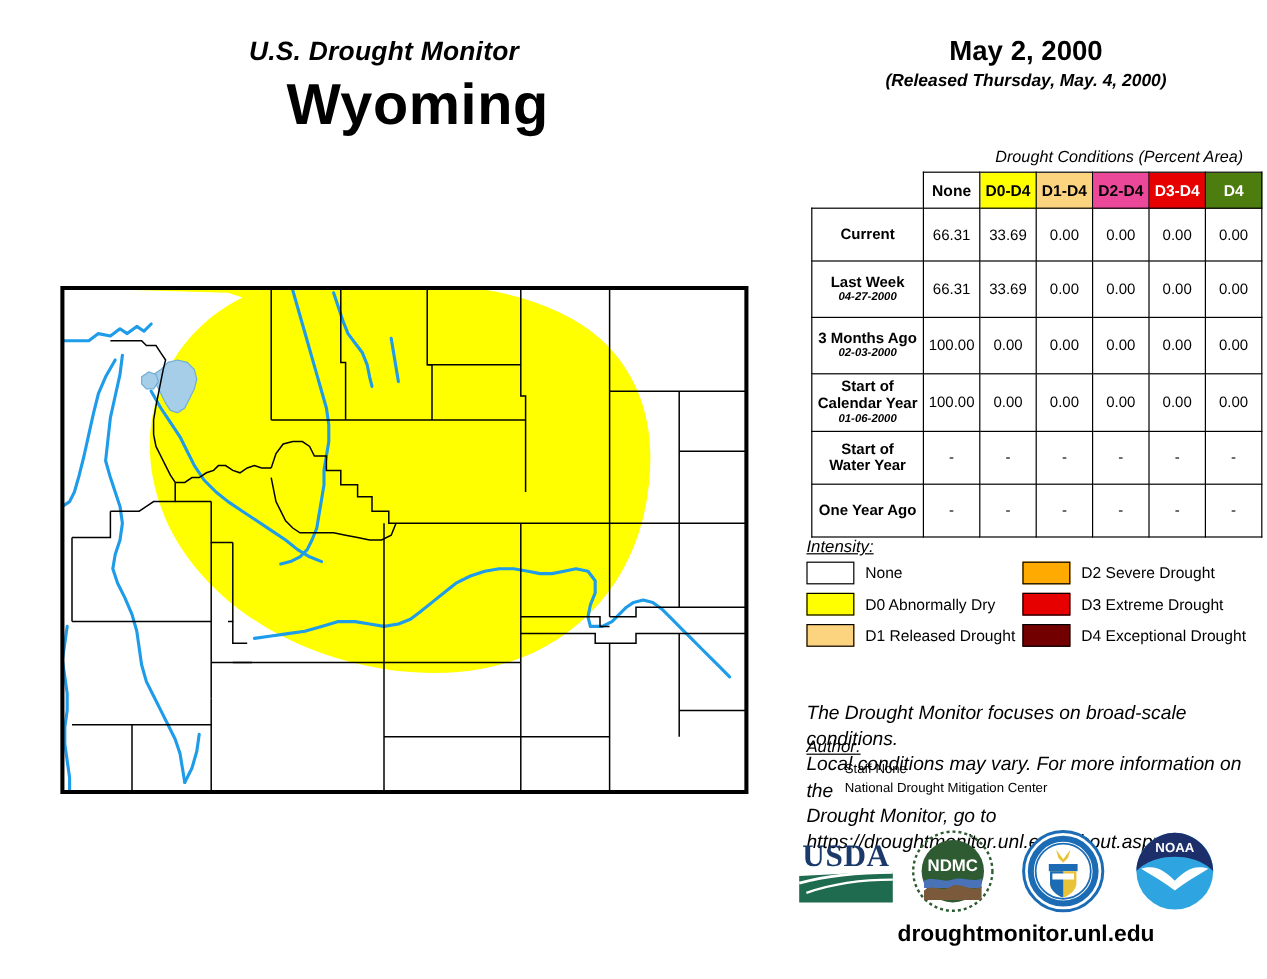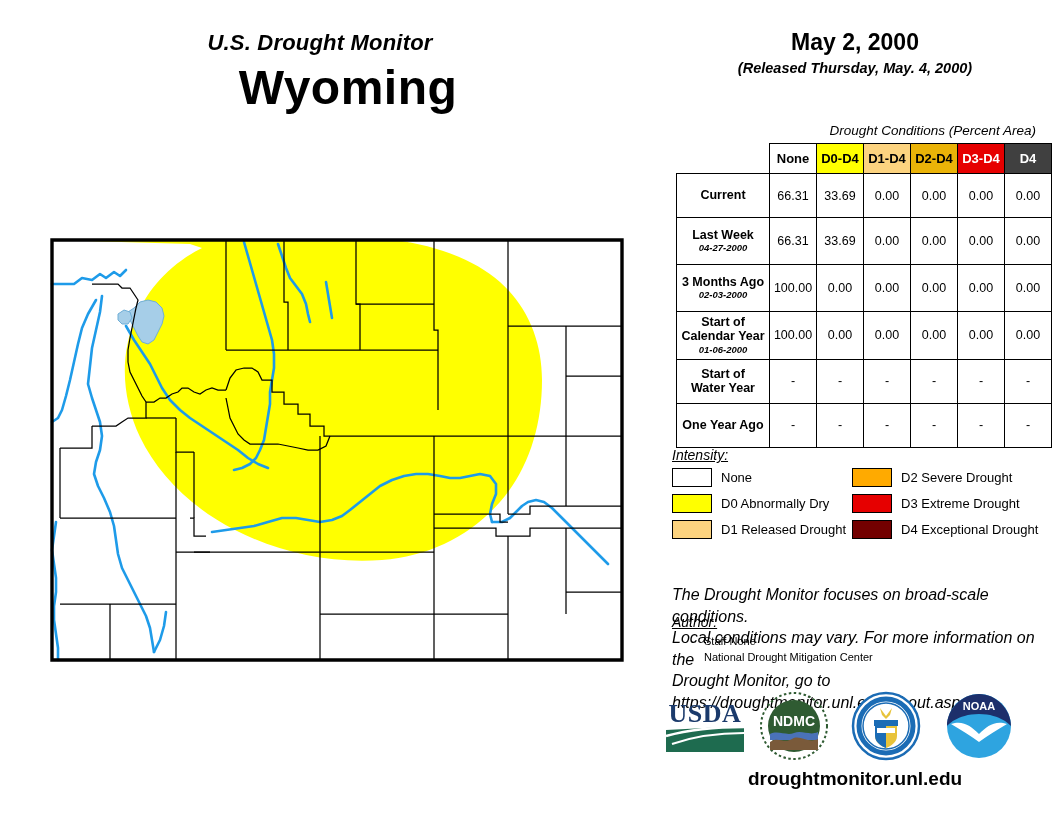--- a/index.html
+++ b/index.html
@@ -230,23 +230,23 @@
 
 <div id="tbl-caption">Drought Conditions (Percent Area)</div>
 
 <table id="cond-table">
   <thead>
     <tr>
       <th class="corner"></th>
     <th style="background: rgb(255, 255, 255); color: rgb(0, 0, 0); width: 46px;">None</th>
         <th style="background: rgb(255, 255, 0); color: rgb(0, 0, 0); width: 46px;">D0-D4</th>
         <th style="background: rgb(252, 211, 127); color: rgb(0, 0, 0); width: 46px;">D1-D4</th>
-        <th style="background: #eab308; color: rgb(0, 0, 0); width: 46px;">D2-D4</th>
+        <th style="background: #ec4899; color: rgb(0, 0, 0); width: 46px;">D2-D4</th>
         <th style="background: rgb(230, 0, 0); color: rgb(255, 255, 255); width: 46px;">D3-D4</th>
-        <th style="background: #404040; color: rgb(255, 255, 255); width: 46px;">D4</th>
+        <th style="background: #4d7c0f; color: rgb(255, 255, 255); width: 46px;">D4</th>
       </tr>
   </thead>
   <tbody>
       <tr>
         <td class="lbl">Current</td>
         <td class="val">66.31</td>
         <td class="val">33.69</td>
         <td class="val">0.00</td>
         <td class="val">0.00</td>
         <td class="val">0.00</td>

